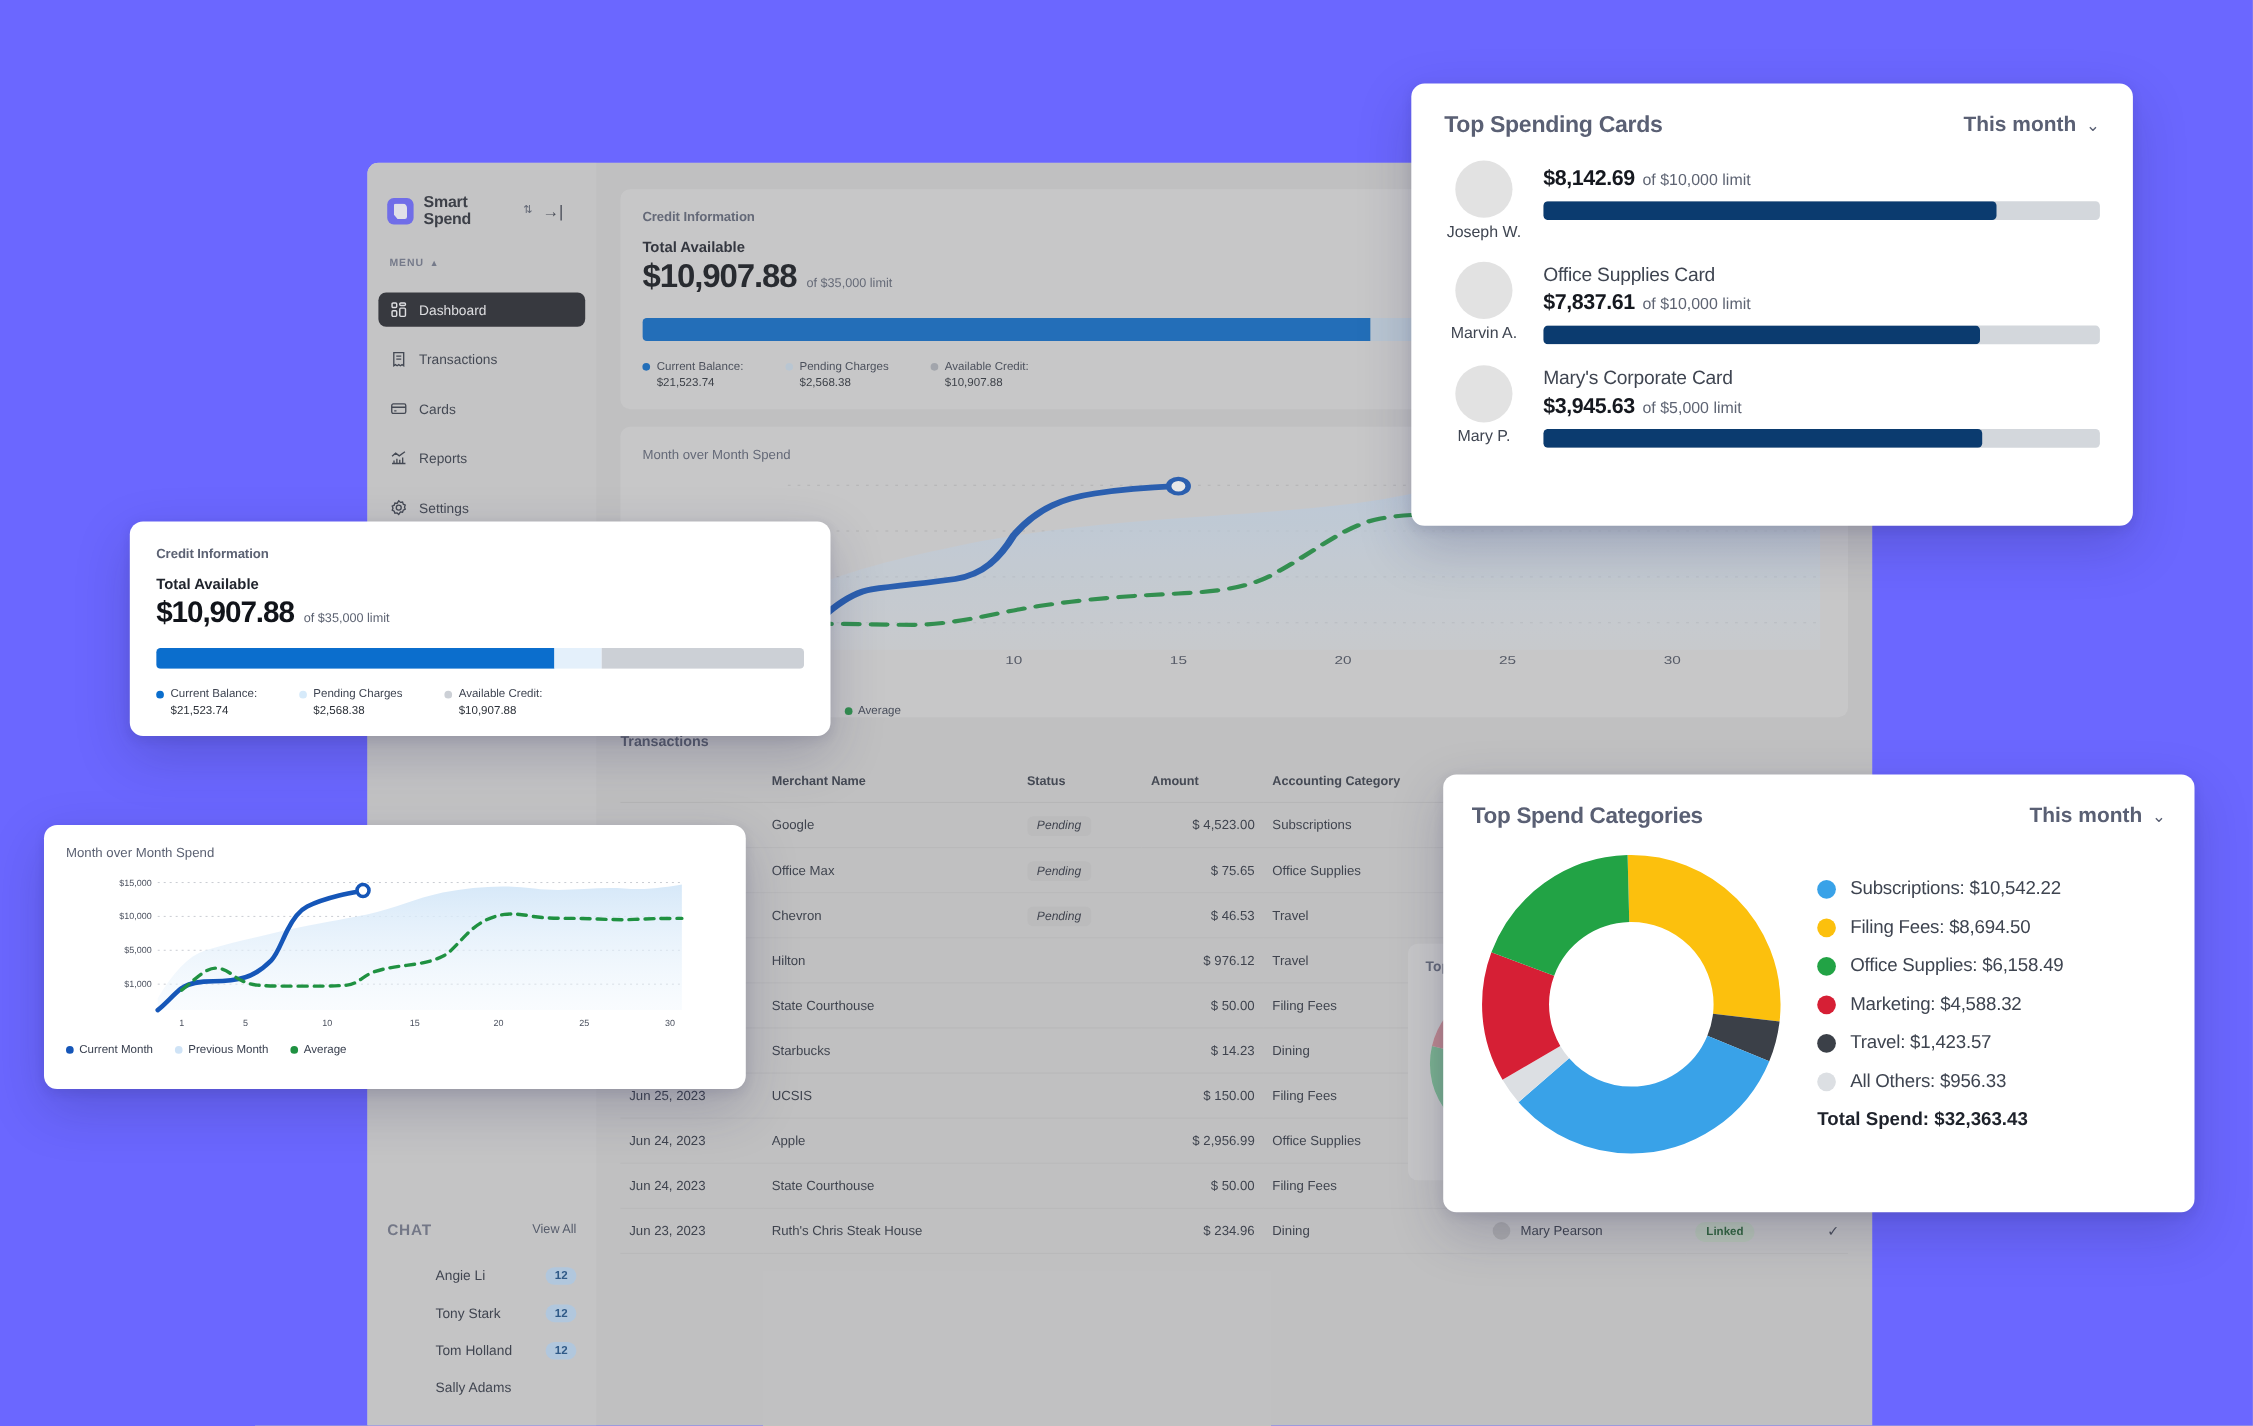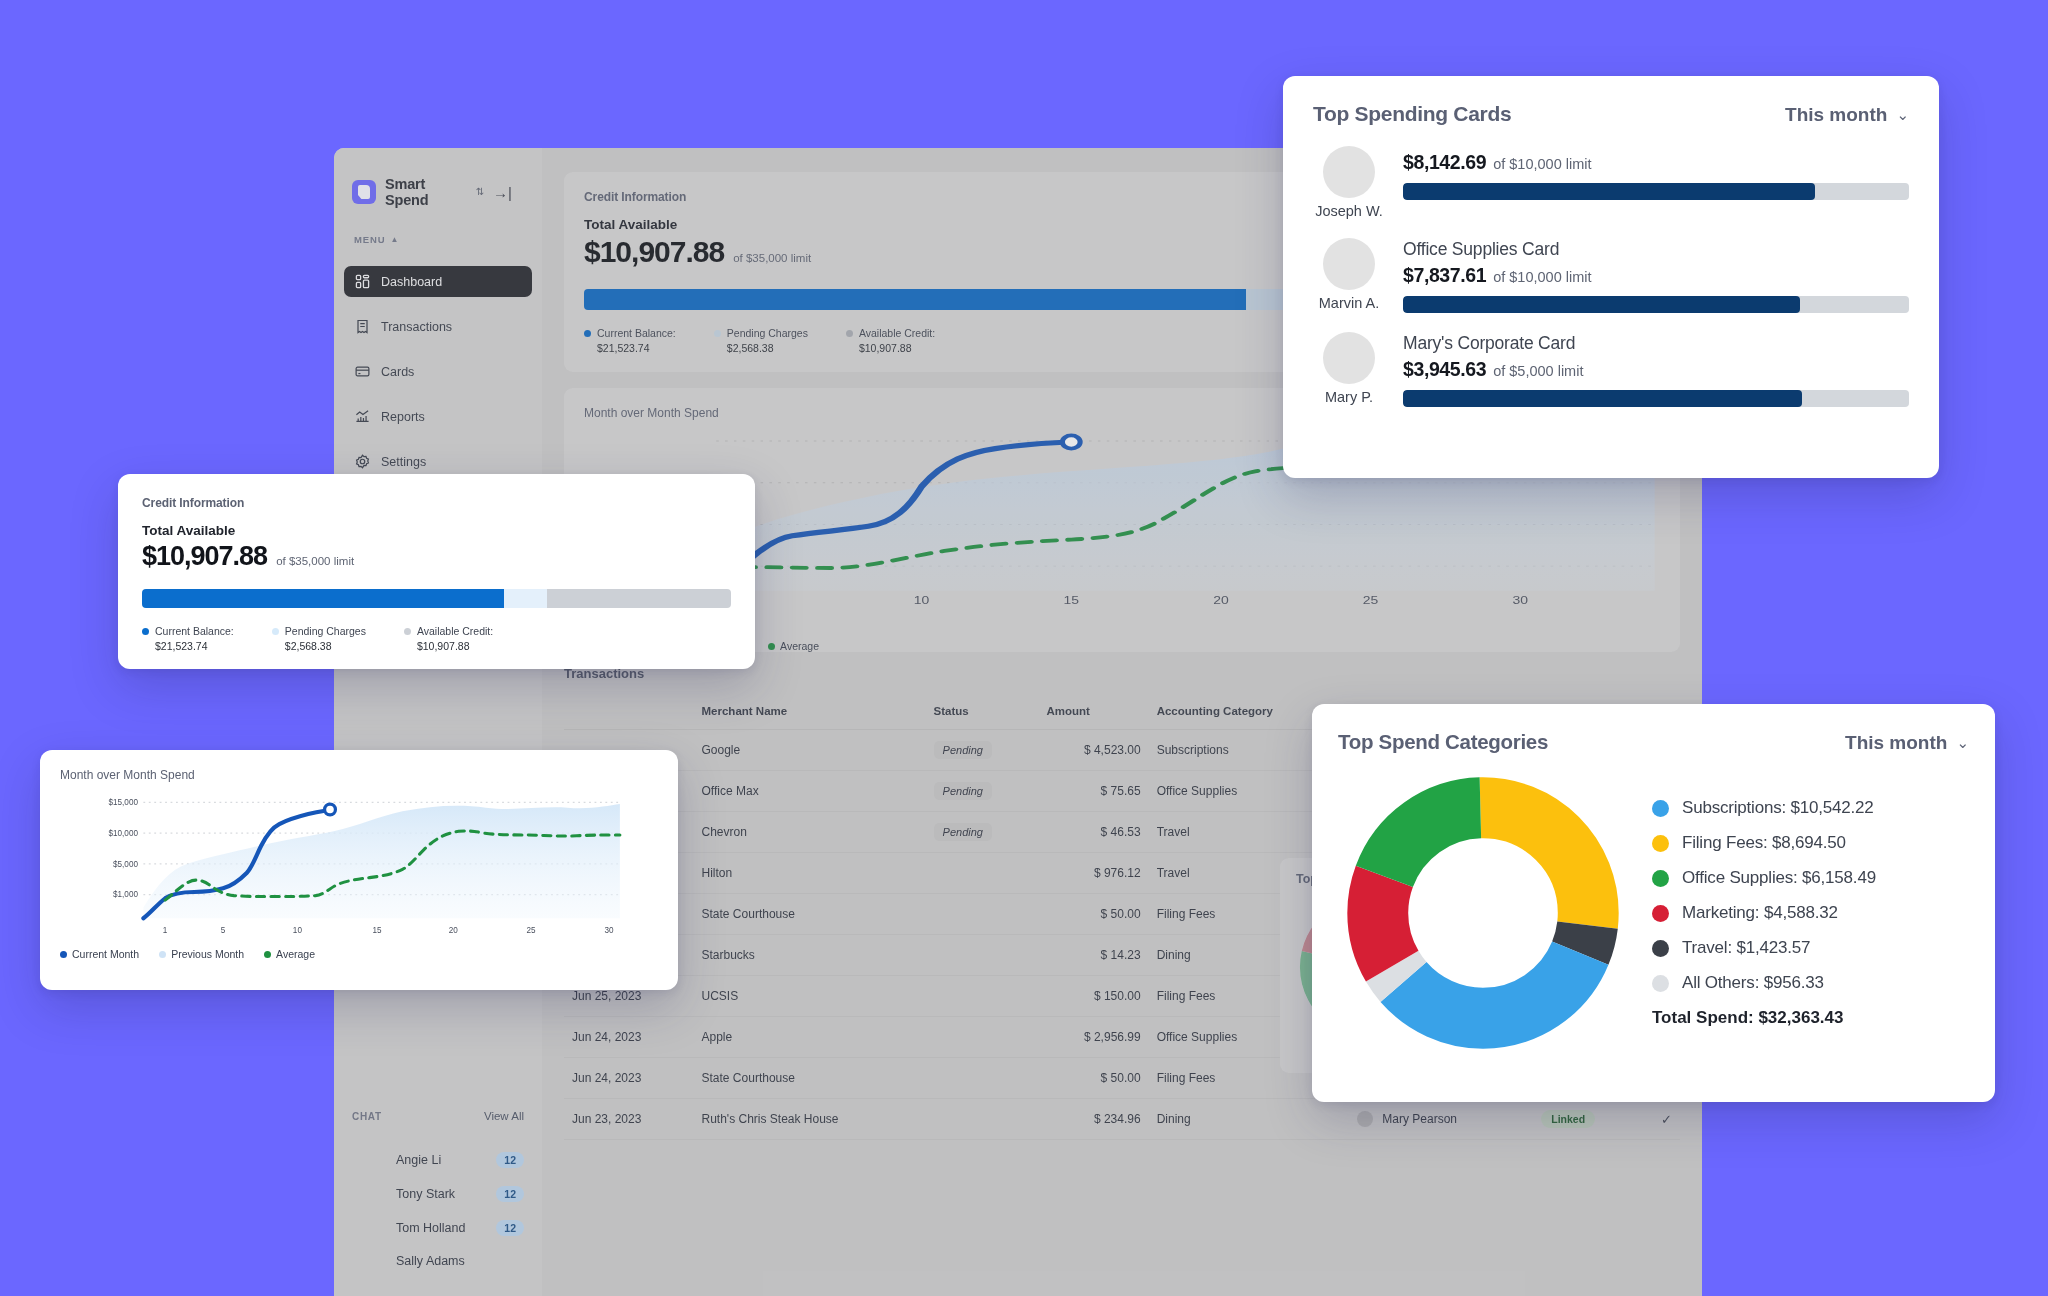--- a/index.html
+++ b/index.html
@@ -45,21 +45,21 @@
     display:flex; align-items:center; gap:11px;
     margin: 14px 10px; padding: 8px 11px; border-radius: 7px;
     font-size: 12.5px; color: #343a46;
   }
   .nav-item.active { background:#24262c; color:#f2f3f5; }
   .nav-ico { width:15px; height:15px; flex:0 0 15px; display:block; }
   .nav-ico svg { width:15px; height:15px; display:block; }
 
   .chat-head { display:flex; align-items:center; justify-content:space-between;
                padding: 0 18px; position:absolute; left:0; right:0; top: 962px; }
-  .chat-title { font-size: 10px; letter-spacing:.7px; color:#6f7486; font-weight:600;}
+  .chat-title { font-size: 14px; letter-spacing:.7px; color:#6f7486; font-weight:600;}
   .chat-viewall { font-size: 11.5px; color:#4a5264; }
   .chat-list { position:absolute; left:0; right:0; top: 995px; }
   .chat-row { display:flex; align-items:center; justify-content:space-between;
               padding: 9px 18px 9px 62px; font-size:12.5px; color:#2f3542;}
   .chat-badge { background:#bcd7f2; color:#1a4f87; font-size:10.5px; font-weight:700;
                 border-radius: 9px; padding: 2px 8px; }
 
   .dash-main { flex:1; padding: 24px 22px 0 22px; position:relative;}
   .panel { background: #d8d8d8; border-radius: 9px; padding: 18px 20px; }
 
@@ -120,21 +120,21 @@
   #f-credit .bar { height: 19px; margin-top: 17px; }
   #f-credit .s2 { background:#e4f0fb; }
   #f-credit .s3 { background:#ccd0d6; }
   #f-credit .s1 { background:#0b6ecd; }
 
   
   #f-mom { left: 40px; top: 750px; width: 638px; height: 240px; padding: 18px 20px 14px 20px;}
 
   
   #f-cards { left: 1283px; top: 76px; width: 656px; height: 402px; padding: 26px 30px;}
-  .fc-head { display:flex; align-items:flex-end; justify-content:space-between; margin-bottom: 20px;}
+  .fc-head { display:flex; align-items:center; justify-content:space-between; margin-bottom: 20px;}
   .fc-title { font-size: 21px; font-weight: 700; color:#5a6074; letter-spacing:-.3px;}
   .fc-drop { font-size: 19px; font-weight:700; color:#5a6074; display:flex; align-items:center; gap:9px;}
   .fc-drop .cv { font-size:15px; font-weight:400;}
 
   .card-row { display:flex; gap: 18px; align-items:flex-start; margin-bottom: 19px;}
   .card-av-wrap { width: 72px; flex:0 0 72px; text-align:center;}
   .card-av { width:52px;height:52px;border-radius:50%;background:#e2e2e2; margin:0 auto;}
   .card-av-name { font-size: 14.5px; color:#3f4551; margin-top: 5px; white-space:nowrap;}
   .card-info { flex:1; padding-top: 1px;}
   .card-name { font-size: 17.5px; color:#3f4551; letter-spacing:-.2px;}

